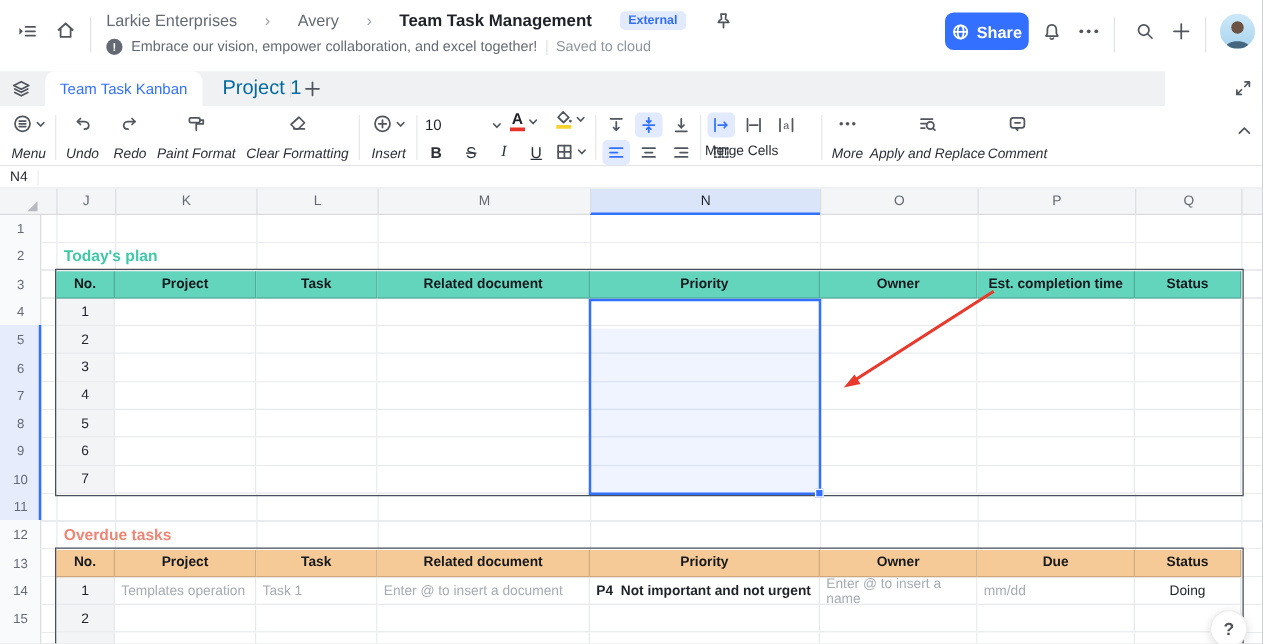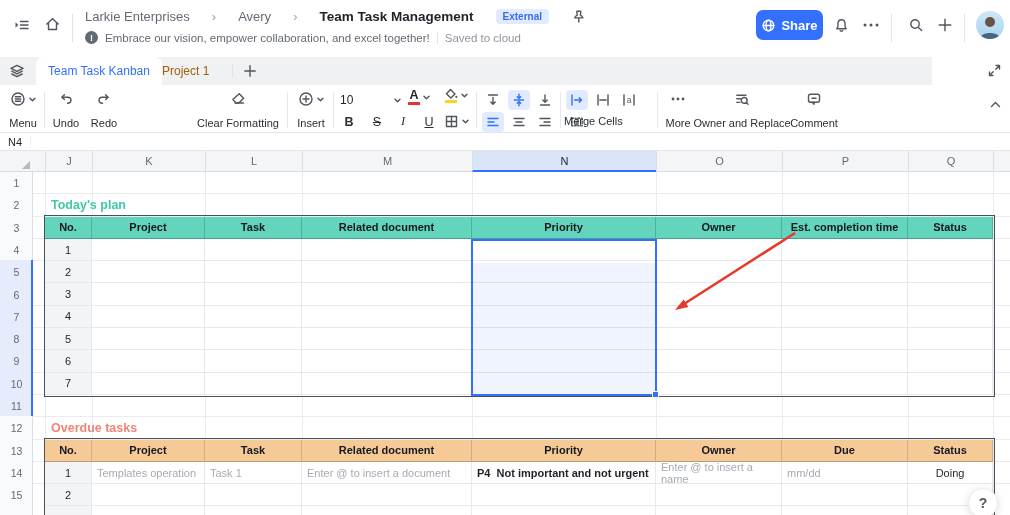--- a/index.html
+++ b/index.html
@@ -25,24 +25,24 @@
   .saved { color:#8f959e; }
   .share-btn { position:absolute; left:756px; top:10px; width:67px; height:30px; border-radius:7px; background:#3370ff;
                color:#fff; display:flex; align-items:center; justify-content:center; gap:5px; font-size:13px; font-weight:600; cursor:pointer; }
   .avatar { position:absolute; left:976px; top:11px; width:28px; height:28px; border-radius:50%; overflow:hidden;
             background:linear-gradient(180deg,#cde8f8,#a9d4ef); cursor:pointer; }
   
   .tabbar { position:absolute; left:0; top:57px; width:932px; height:28px; background:#f0f1f3; }
   .tab-active { position:absolute; left:36px; top:0; width:126px; height:28px; background:#fff;
                 border-radius:8px 8px 0 0; display:flex; align-items:center; justify-content:center;
                 color:#3370ff; font-size:12px; font-weight:500; cursor:pointer; }
-  .tab-plain { position:absolute; left:154px; top:0; height:28px; line-height:28px; padding:0 8px; font-size:12px; color:#a16207; cursor:pointer; }
+  .tab-plain { position:absolute; left:170px; top:0; height:28px; line-height:28px; padding:0 8px; font-size:16px; color:#0369a1; cursor:pointer; }
   
   .toolbar { position:absolute; left:0; top:85px; width:1010px; height:48px; background:#fff; border-bottom:1px solid #e2e4e8; }
-  .tbtn { position:absolute; top:5px; height:40px; display:flex; flex-direction:column; align-items:center; justify-content:space-between; cursor:pointer; }
+  .tbtn { position:absolute; top:5px; height:40px; display:flex; flex-direction:column; align-items:center; justify-content:space-between; cursor:pointer;font-style:italic; }
   .tbtn .lbl { font-size:11px; color:#2b2f36; white-space:nowrap; line-height:13px; }
   .icrow { display:flex; align-items:center; gap:2px; height:18px; }
   .tdiv { position:absolute; top:7px; height:36px; width:1px; background:#e6e8eb; }
   .pill { position:absolute; width:22px; height:20px; border-radius:4px; display:flex; align-items:center; justify-content:center; cursor:pointer; }
   .pill.on { background:#e1eaff; }
   .fmt-letter { font-size:12.5px; font-weight:700; color:#1f2329; line-height:12px; }
   .letterbtn { position:absolute; top:27px; width:22px; height:19px; display:flex; align-items:center; justify-content:center;
                font-size:12.5px; color:#2b2f36; cursor:pointer; }
   .mergelbl { position:absolute; left:564px; top:30px; font-size:11px; color:#2b2f36; cursor:pointer; white-space:nowrap; }
   
@@ -231,20 +231,31 @@
       <span class="icrow">
           <svg width="16" height="16">
             <g class="ic">
               <path d="M12 6.2 H6.2 C4.1 6.2 3 7.9 3 9.3 C3 11.1 4.5 12.2 6.5 12.2"></path>
               <path d="M9.6 3.8 L12 6.2 L9.6 8.6"></path>
             </g>
           </svg>
         </span>
       <span class="lbl">Redo</span>
     </div>
+    <div class="tbtn" style="left:120px;width:74px">
+      <span class="icrow">
+          <svg width="16" height="16">
+            <g class="ic">
+              <rect x="2.5" y="3.2" width="8.5" height="3.8" rx="1.2"></rect>
+              <path d="M11 5.1 H13.6 V8 H8 V11 M8 11 V13"></path>
+            </g>
+          </svg>
+        </span>
+      <span class="lbl">Paint Format</span>
+    </div>
     <div class="tbtn" style="left:192px;width:92px">
       <span class="icrow">
           <svg width="16" height="16">
             <g class="ic">
               <path d="M9.2 2.8 L13.6 7.2 L8.8 12 H6.2 L2.8 8.6 Z"></path>
               <path d="M5 12 H13.5"></path>
             </g>
           </svg>
         </span>
       <span class="lbl">Clear Formatting</span>
@@ -411,21 +422,21 @@
     <div class="tbtn" style="left:698px;width:88px">
       <span class="icrow">
           <svg width="16" height="16">
             <g class="ic">
               <path d="M2.8 4.2 H12 M2.8 7.8 H6.8 M2.8 11.4 H5.8"></path>
               <circle cx="10.2" cy="9.4" r="2.9"></circle>
               <path d="M12.3 11.5 L14 13.2"></path>
             </g>
           </svg>
         </span>
-      <span class="lbl">Owner and Replace</span>
+      <span class="lbl">Apply and Replace</span>
     </div>
     <div class="tbtn" style="left:784px;width:60px">
       <span class="icrow">
           <svg width="16" height="16">
             <g class="ic">
               <rect x="2.5" y="3.2" width="11" height="8" rx="2"></rect>
               <path d="M6.3 11.2 L8 13.2 L8 11.2"></path>
               <path d="M6 7.2 H10"></path>
             </g>
           </svg>

